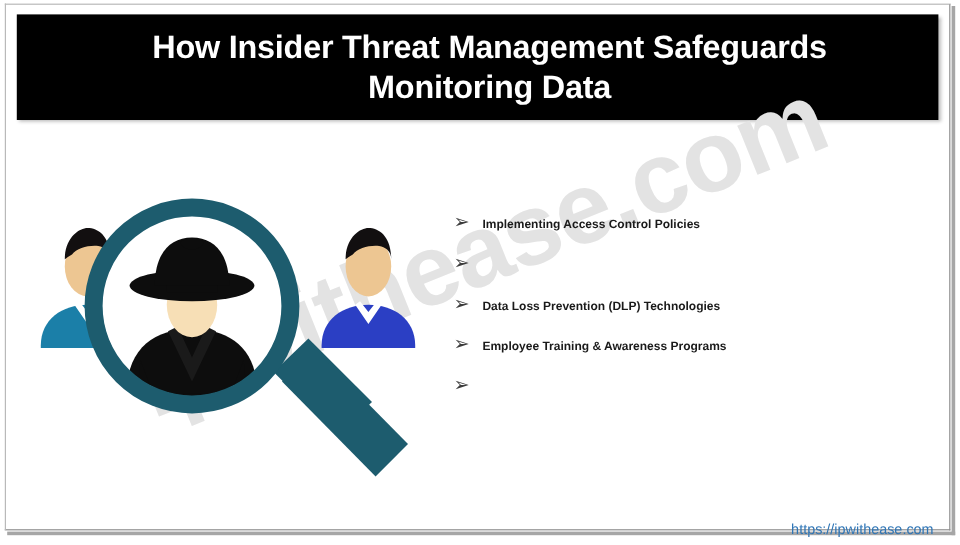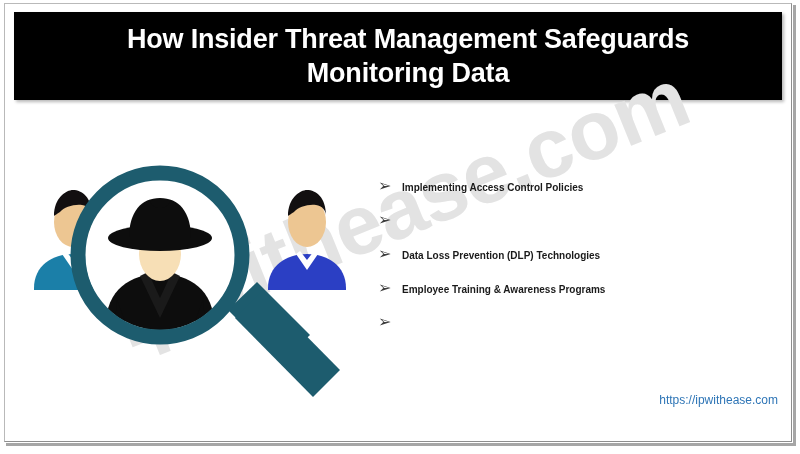--- a/index.html
+++ b/index.html
@@ -124,21 +124,21 @@
     font-weight: bold;
     color: #1a1a1a;
     white-space: nowrap;
     font-family: "Liberation Sans", sans-serif;
   }
 
   
   .footer-url {
     position: absolute;
     right: 22px;
-    top: 393px;
+    top: 434px;
     font-size: 12px;
     color: #2e75b6;
     font-family: "Liberation Sans", sans-serif;
   }
 </style>
 </head>
 <body>
 
 <div id="slide">
 

